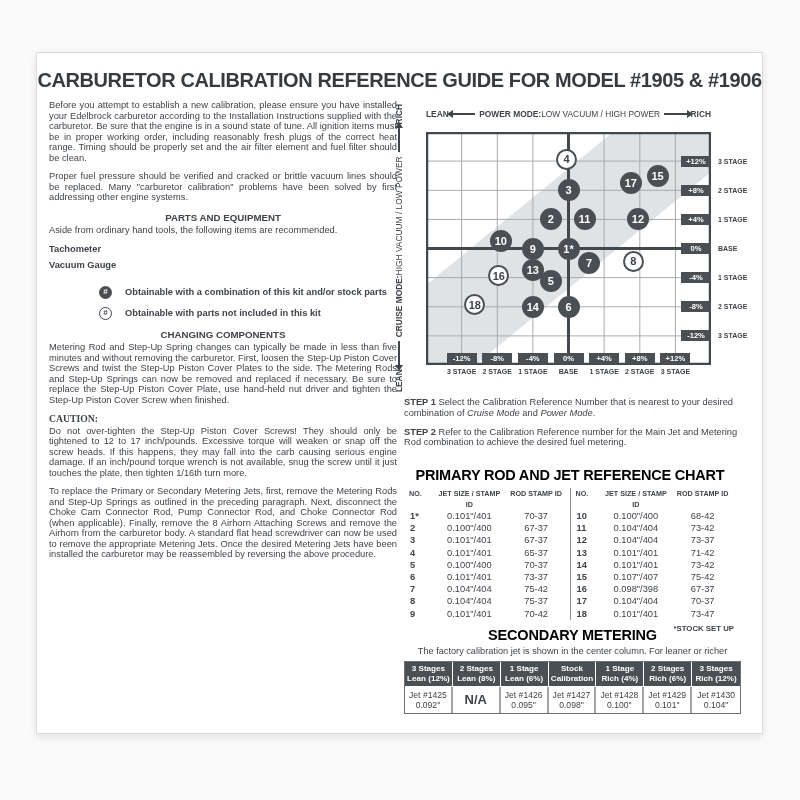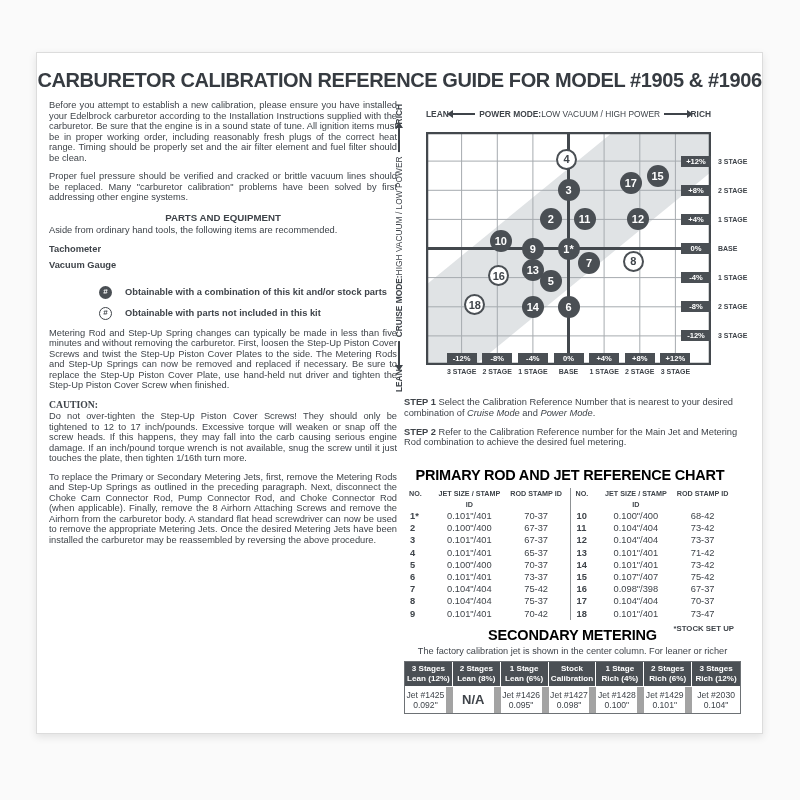--- a/index.html
+++ b/index.html
@@ -64,21 +64,21 @@
   .pc.no{font-weight:bold;text-align:left;padding-left:6px;}
   .pfoot{text-align:right;font-size:7.8px;font-weight:bold;margin-top:4px;padding-right:2px;}
 
   
   .secondary{position:absolute;left:367px;top:574px;width:337px;}
   .sec-caption{font-size:9.2px;line-height:10.5px;text-align:center;margin:3px 0 4px;}
   .stable{display:grid;grid-template-columns:repeat(7,1fr);border:1.5px solid #6d7175;background:#fff;}
   .sh{background:#4a4f54;color:#fff;font-size:8.1px;font-weight:bold;text-align:center;
     line-height:9.5px;padding:2.5px 0;border-right:1px solid #fdfdfd;border-bottom:1px solid #fdfdfd;}
   .sh:nth-child(7){border-right:none;}
-  .sv{background:#fff;font-size:8.6px;text-align:center;line-height:10px;padding:3px 0 3px;border-right:7px solid #a3a3a3;}
+  .sv{background:#fff;font-size:8.6px;text-align:center;line-height:10px;padding:3px 0 3px;border-right:2px solid #a3a3a3;}
   .sv:nth-child(14){border-right:none;}
   .sv.na{display:flex;align-items:center;justify-content:center;font-size:13px;font-weight:bold;}
 </style>
 </head>
 <body>
 
 <div class="sheet">
 
   <div class="title">CARBURETOR CALIBRATION REFERENCE GUIDE FOR MODEL #1905 &amp; #1906</div>
 
@@ -98,20 +98,21 @@
     <div class="legend" id="legend-list">
         <div class="legend-row">
           <span class="legend-icon filled">#</span>
           <span>Obtainable with a combination of this kit and/or stock parts</span>
         </div>
         <div class="legend-row">
           <span class="legend-icon open">#</span>
           <span>Obtainable with parts not included in this kit</span>
         </div>
       </div>
+    <div class="sec-head">CHANGING COMPONENTS</div>
     <p>Metering Rod and Step-Up Spring changes can typically be made in less than five minutes and without removing the carburetor. First, loosen the Step-Up Piston Cover Screws and twist the Step-Up Piston Cover Plates to the side. The Metering Rods and Step-Up Springs can now be removed and replaced if necessary. Be sure to replace the Step-Up Piston Cover Plate, use hand-held nut driver and tighten the Step-Up Piston Cover Screw when finished.</p>
     <div class="caution-head">CAUTION:</div>
     <p>Do not over-tighten the Step-Up Piston Cover Screws! They should only be tightened to 12 to 17 inch/pounds. Excessive torque will weaken or snap off the screw heads. If this happens, they may fall into the carb causing serious engine damage. If an inch/pound torque wrench is not available, snug the screw until it just touches the plate, then tighten 1/16th turn more.</p>
     <p>To replace the Primary or Secondary Metering Jets, first, remove the Metering Rods and Step-Up Springs as outlined in the preceding paragraph. Next, disconnect the Choke Cam Connector Rod, Pump Connector Rod, and Choke Connector Rod (when applicable). Finally, remove the 8 Airhorn Attaching Screws and remove the Airhorn from the carburetor body. A standard flat head screwdriver can now be used to remove the appropriate Metering Jets. Once the desired Metering Jets have been installed the carburetor may be reassembled by reversing the above procedure.</p>
   </div>
 
   <div class="chart">
     <div class="chart-top-label">
       <span class="axis-bold">LEAN</span>
       <span class="harrow al"></span>
@@ -329,19 +330,19 @@
         </div>
         <div class="sv">
           <span style="display: block;">Jet #1428</span>
           <span style="display: block;">0.100"</span>
         </div>
         <div class="sv">
           <span style="display: block;">Jet #1429</span>
           <span style="display: block;">0.101"</span>
         </div>
         <div class="sv">
-          <span style="display: block;">Jet #2030</span>
+          <span style="display: block;">Jet #1430</span>
           <span style="display: block;">0.104"</span>
         </div>
       </div>
   </div>
 
 </div>
 
 </body></html>

